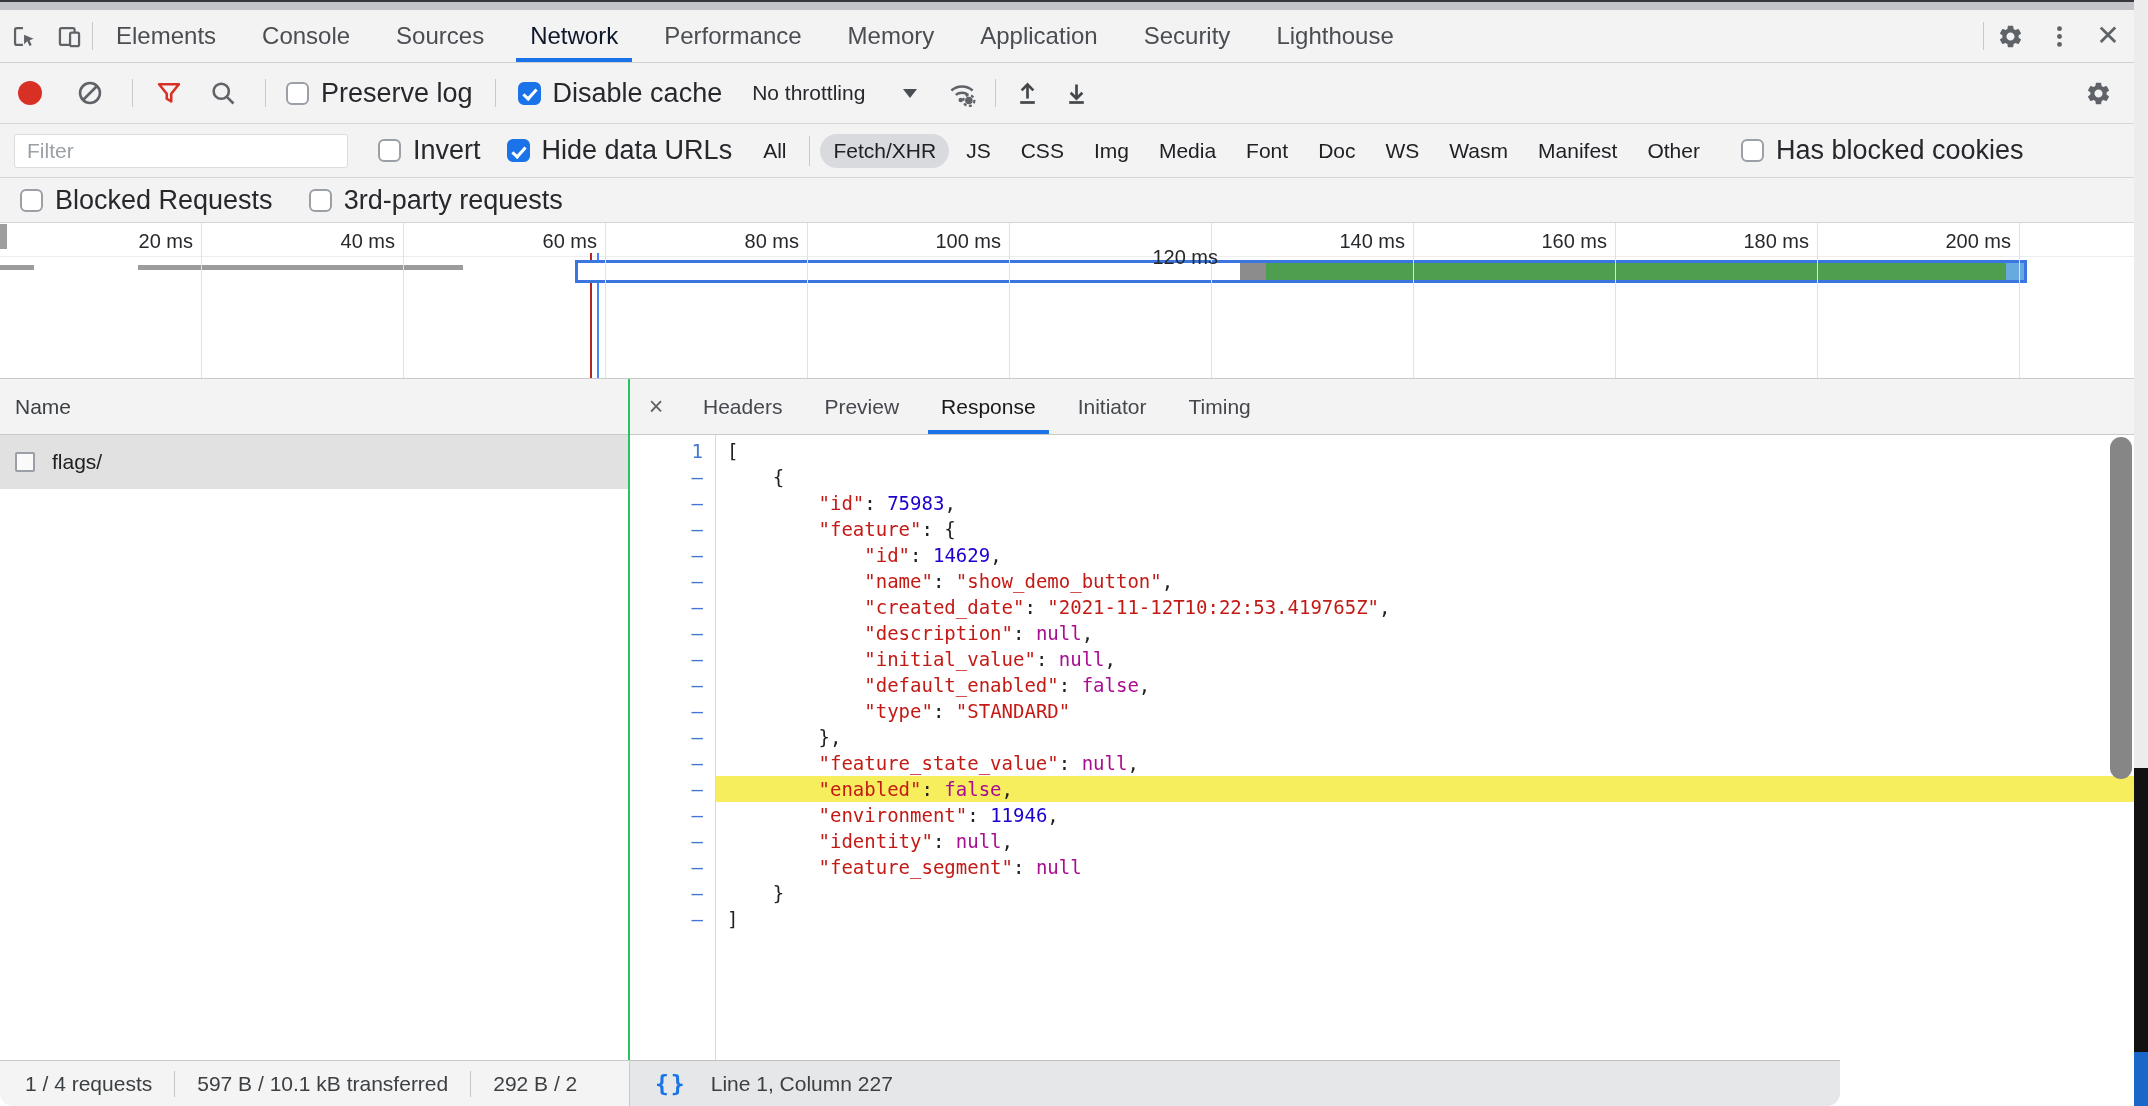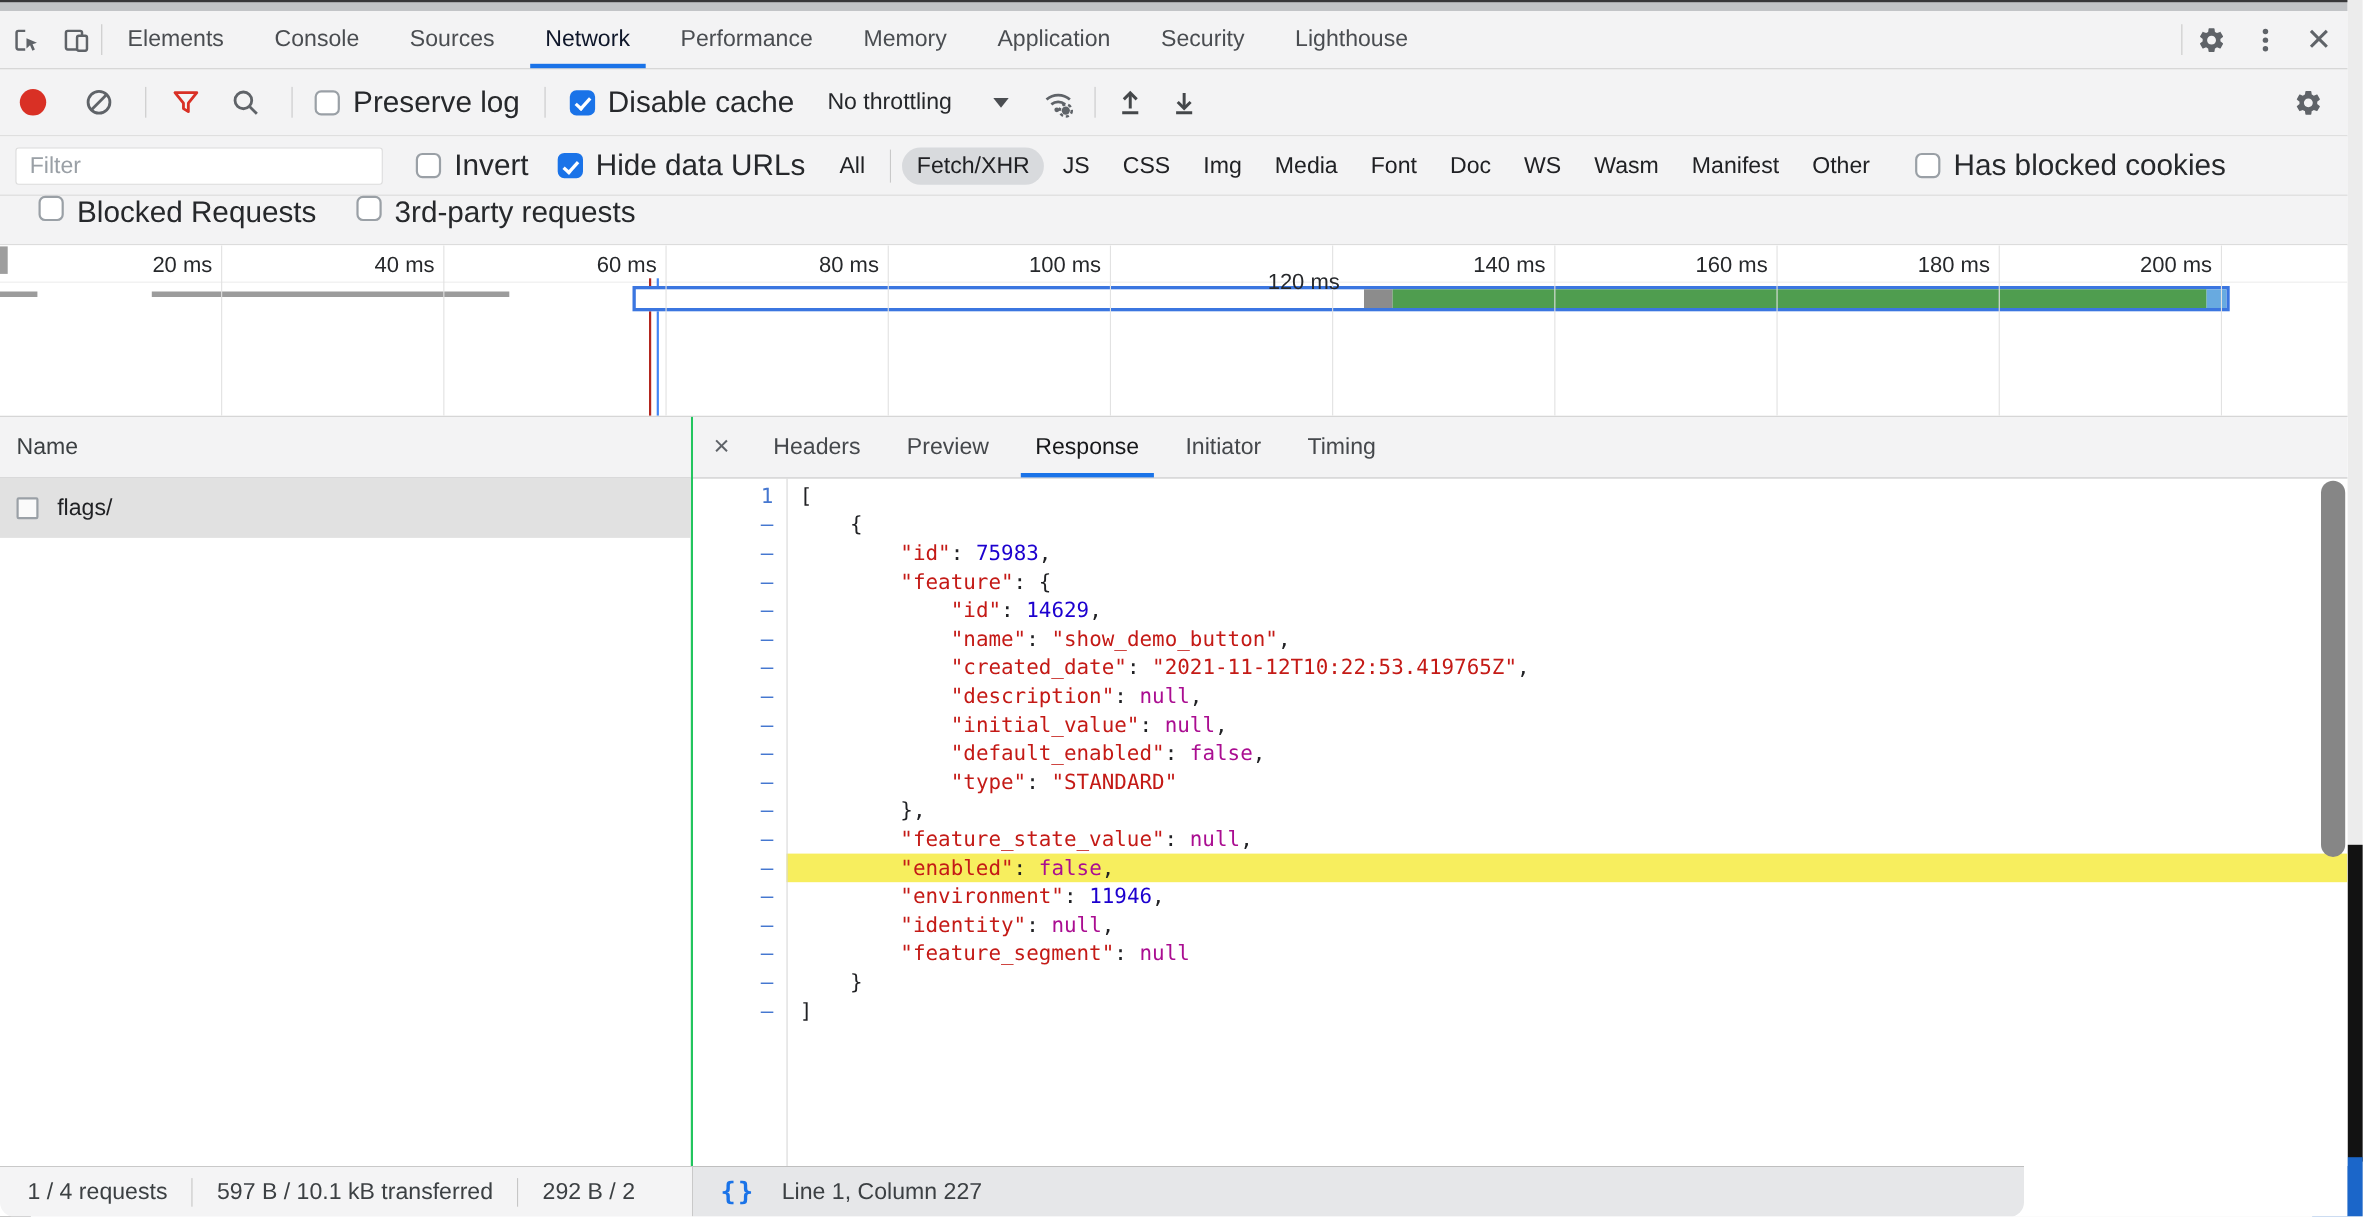--- a/index.html
+++ b/index.html
@@ -16,21 +16,21 @@
   
   #devtools{position:absolute;left:0;top:0;width:2134px;height:1106px;background:#fff}
 
   .strip{height:10px;background:#c2c4c7;border-top:2px solid #38383a;box-sizing:border-box}
 
   
   .tabbar{height:52px;background:#f3f3f4;border-bottom:1px solid #d0d0d0;display:flex;align-items:stretch;position:relative}
   .iconbtn{display:flex;align-items:center;justify-content:center;color:#5f6368;flex:none}
   .tabbar .iconbtn{width:46px}
   .vdiv{width:1px;height:28px;background:#c9c9c9;align-self:center;flex:none}
-  .mtab{display:flex;align-items:center;padding:0 23px;font-size:21px;color:#4a4d51;position:relative;cursor:default;white-space:nowrap}
+  .mtab{display:flex;align-items:center;padding:0 23px;font-size:24px;color:#4a4d51;position:relative;cursor:default;white-space:nowrap}
   .mtab.active{color:#0f172a}
   .mtab.active::after{content:"";position:absolute;left:9px;right:9px;bottom:0;height:4px;background:var(--accent,#1a73e8)}
   .tabbar .right,.toolbar .right{margin-left:auto;display:flex;align-items:center}
   .glyph{font-size:26px;color:#5f6368;line-height:1}
 
   
   .toolbar{height:60px;background:#f3f3f4;border-bottom:1px solid #d6d6d6;display:flex;align-items:center;padding:0 10px 0 18px}
   .record-dot{width:24px;height:24px;border-radius:50%;background:var(--record-red,#d93025);flex:none}
   .cklabel{font-size:27px;color:#26282b;margin-left:12px;white-space:nowrap}
   .cb{width:23px;height:23px;border:2px solid #9aa0a6;border-radius:6px;background:#fff;box-sizing:border-box;position:relative;flex:none}
@@ -41,21 +41,21 @@
 
   
   .filterbar{height:53px;background:#f3f3f4;border-bottom:1px solid #d6d6d6;display:flex;align-items:center;padding:0 10px 0 14px}
   .filter-input{width:308px;height:32px;border:1px solid #dcdcdc;border-radius:3px;background:#fff;font-size:21px;font-family:"Liberation Sans",sans-serif;padding:0 12px;color:#202124;outline:none}
   .filter-input::placeholder{color:#9aa0a6}
   .ftype{font-size:21px;color:#202124;padding:5px 13px;border-radius:17px;margin:0 2px;white-space:nowrap}
   .ftype.selected{background:#d8dadd}
   .tall{height:30px;margin:0 8px}
 
   
-  .blockedbar{height:44px;background:#f3f3f4;border-bottom:1px solid #d6d6d6;display:flex;padding:0 35px}
+  .blockedbar{height:44px;background:#f3f3f4;border-bottom:1px solid #d6d6d6;display:flex;align-items:center;padding:0 20px}
 
   
   .overview{height:155px;border-bottom:1px solid #c9c9c9;position:relative;background:#fff;overflow:hidden}
   .gridline{position:absolute;top:0;bottom:0;width:1px;background:#e2e2e2}
   .ticklabel{position:absolute;top:7px;width:150px;text-align:right;font-size:20px;color:#26282b;white-space:nowrap}
   .ruler-line{position:absolute;left:0;right:0;top:33px;height:1px;background:#ededed}
   .edge-sliver{position:absolute;left:0;top:1px;width:7px;height:25px;background:#9e9e9e}
   .minibar{position:absolute;top:42px;height:5px;background:#9c9c9c}
   .event-line{position:absolute;top:30px;bottom:0;width:2px}
   .event-line.red{background:var(--event-red,#b3261e)}

